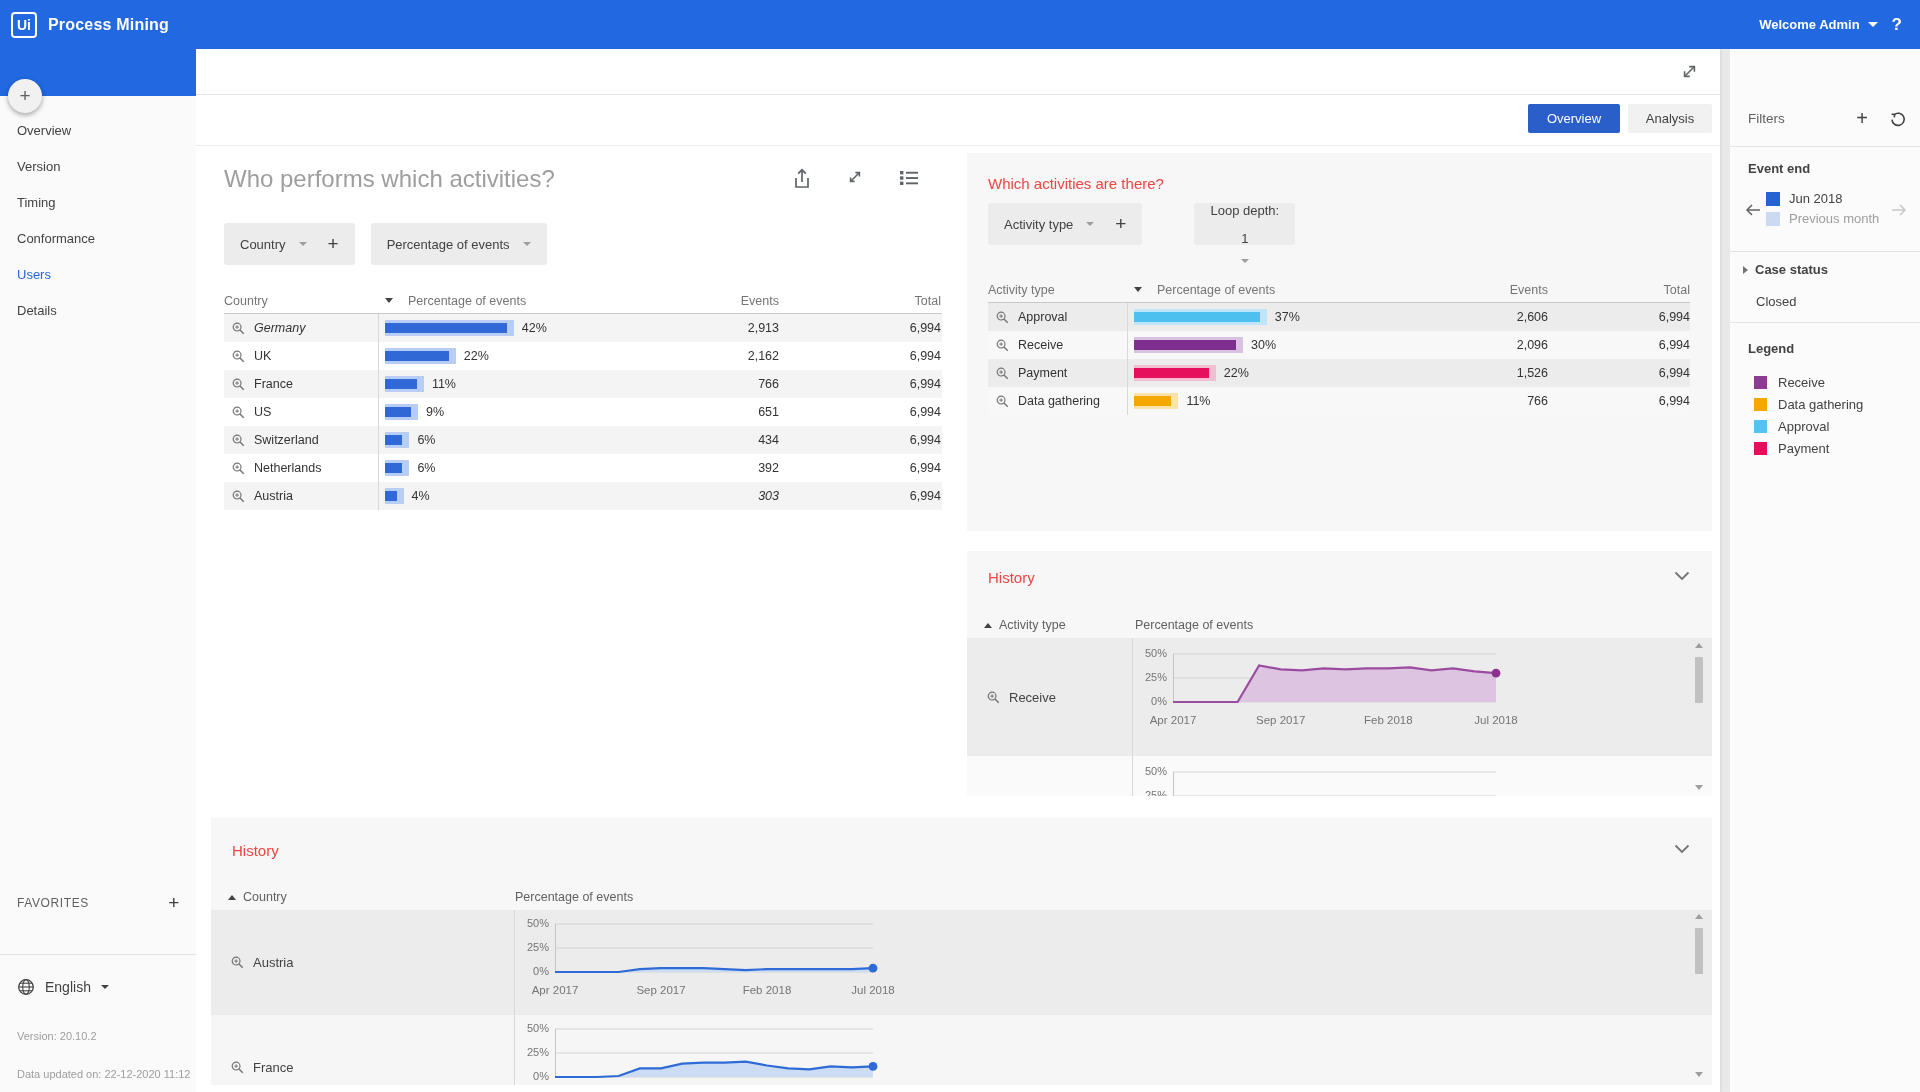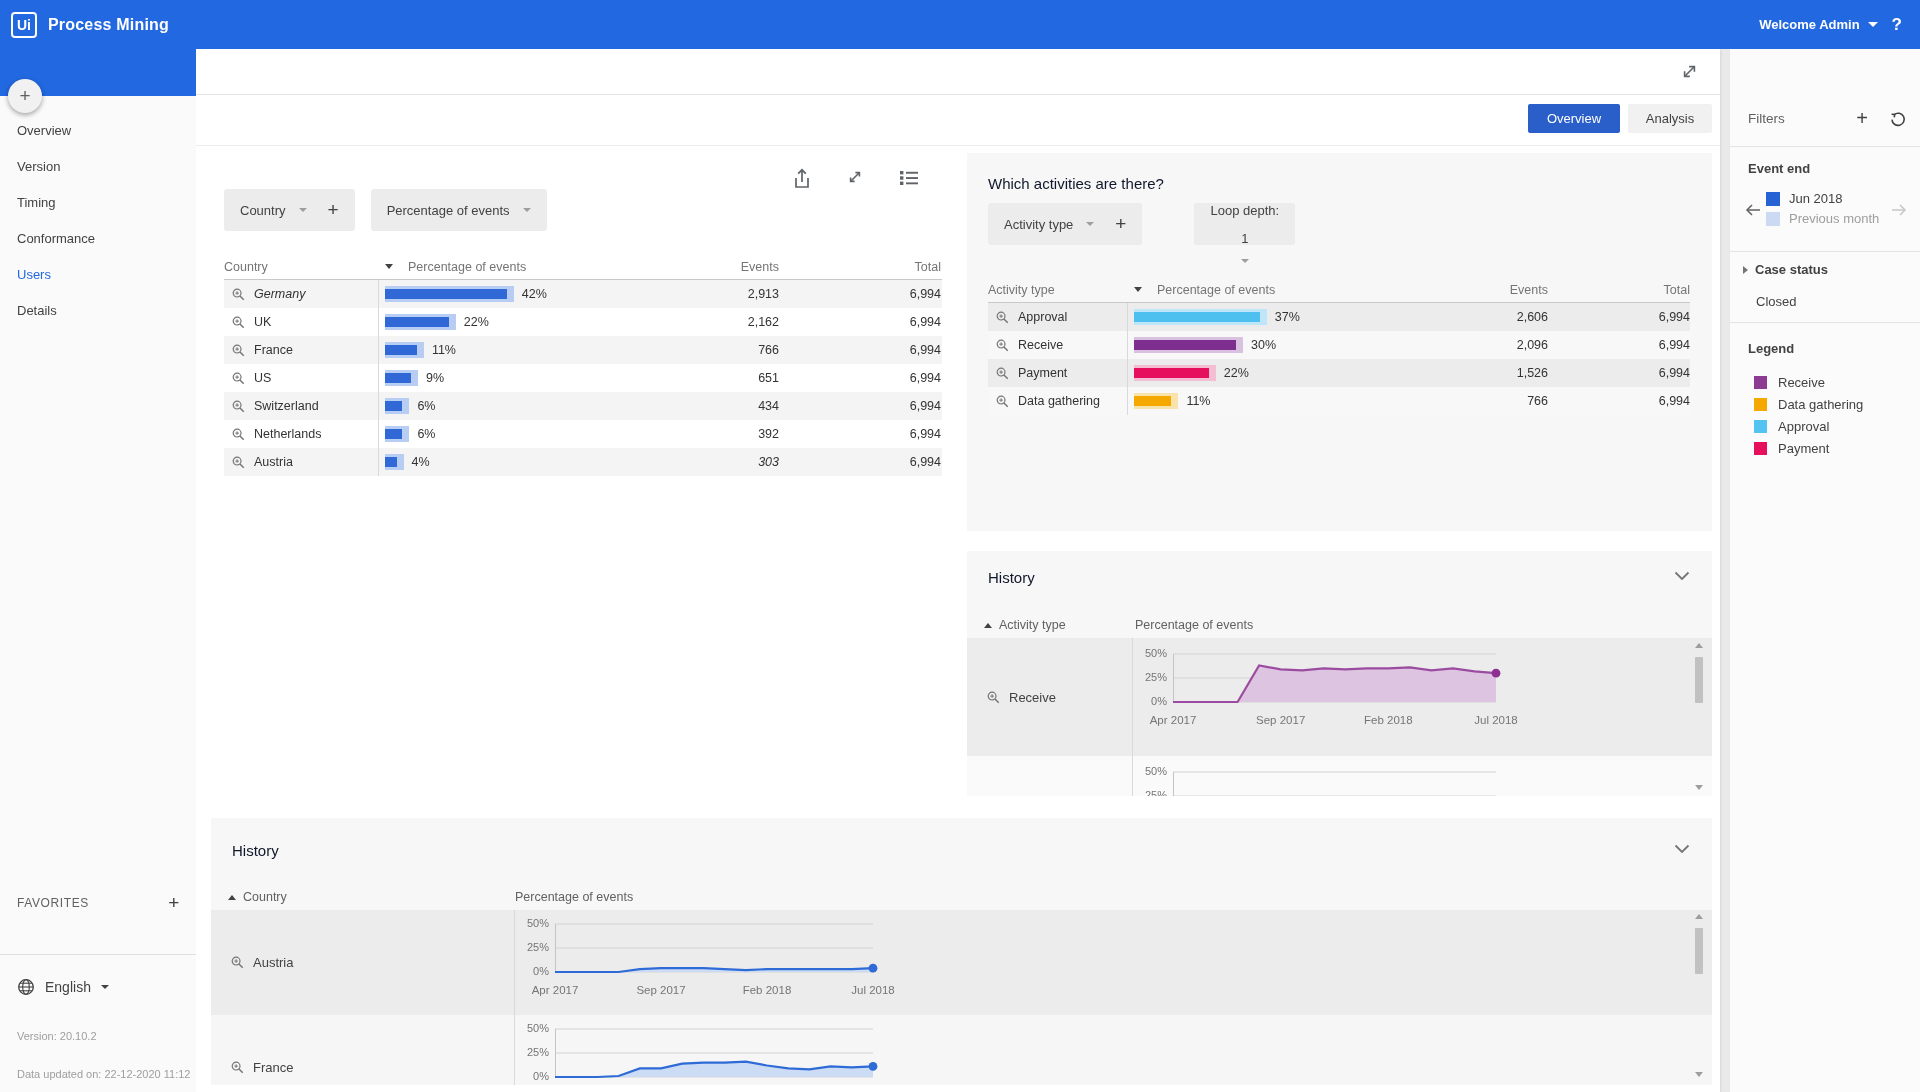--- a/index.html
+++ b/index.html
@@ -81,21 +81,21 @@
   .halo { height:16px; display:flex; align-items:center; }
   .core { height:10px; }
   .tri-down { width:0; height:0; border-left:4px solid transparent; border-right:4px solid transparent;
     border-top:5px solid #424242; display:inline-block; margin-right:7px; }
   .tri-up { width:0; height:0; border-left:4px solid transparent; border-right:4px solid transparent;
     border-bottom:5px solid #424242; display:inline-block; margin-right:7px; }
 
   
   .card { position:absolute; background:#f7f7f7; }
   .card-activities { left:771px; top:7px; width:745px; height:378px; }
-  .card-title { font-size:15px; color:#0f172a; }
+  .card-title { font-size:15px; color:#ef4444; }
   .card-hist-right { left:771px; top:405px; width:745px; height:245px; }
   .card-hist-bottom { left:15px; top:672px; width:1501px; height:267px; }
   .chev { position:absolute; cursor:pointer; }
 
   
   .h-header { position:absolute; font-size:12.5px; color:#616161; display:flex; align-items:center; }
   .h-rows { position:absolute; left:0; right:0; bottom:0; overflow:hidden; }
   .h-row { position:relative; display:flex; }
   .h-name { display:flex; align-items:center; gap:9px; padding-left:20px; font-size:13px; color:#424242;
     border-right:1px solid #d9d9d9; }
@@ -183,20 +183,21 @@
     </svg>
   </div>
   <div class="toolbar-row">
     <button class="btn btn-overview">Overview</button>
     <button class="btn btn-analysis">Analysis</button>
   </div>
 
   <div class="canvas">
 
     <section class="users-section">
+      <h1 class="big-title">Who performs which activities?</h1>
       <div class="title-icons">
         <svg class="icon-btn" width="20" height="22" viewBox="0 0 20 22">
           <path d="M10 14 L10 2" fill="none" stroke="#5f6368" stroke-width="1.7"></path>
           <polyline points="6.2,5.6 10,1.8 13.8,5.6" fill="none" stroke="#5f6368" stroke-width="1.7"></polyline>
           <path d="M4 10 L4 19 L16 19 L16 10" fill="none" stroke="#5f6368" stroke-width="1.7"></path>
         </svg>
         <svg class="icon-btn" width="18" height="18" viewBox="0 0 18 18">
           <line x1="5" y1="13" x2="13" y2="5" stroke="#5f6368" stroke-width="1.6"></line>
           <polyline points="9.4,4.6 13.4,4.6 13.4,8.6" fill="none" stroke="#5f6368" stroke-width="1.6"></polyline>
           <polyline points="4.6,9.4 4.6,13.4 8.6,13.4" fill="none" stroke="#5f6368" stroke-width="1.6"></polyline>

